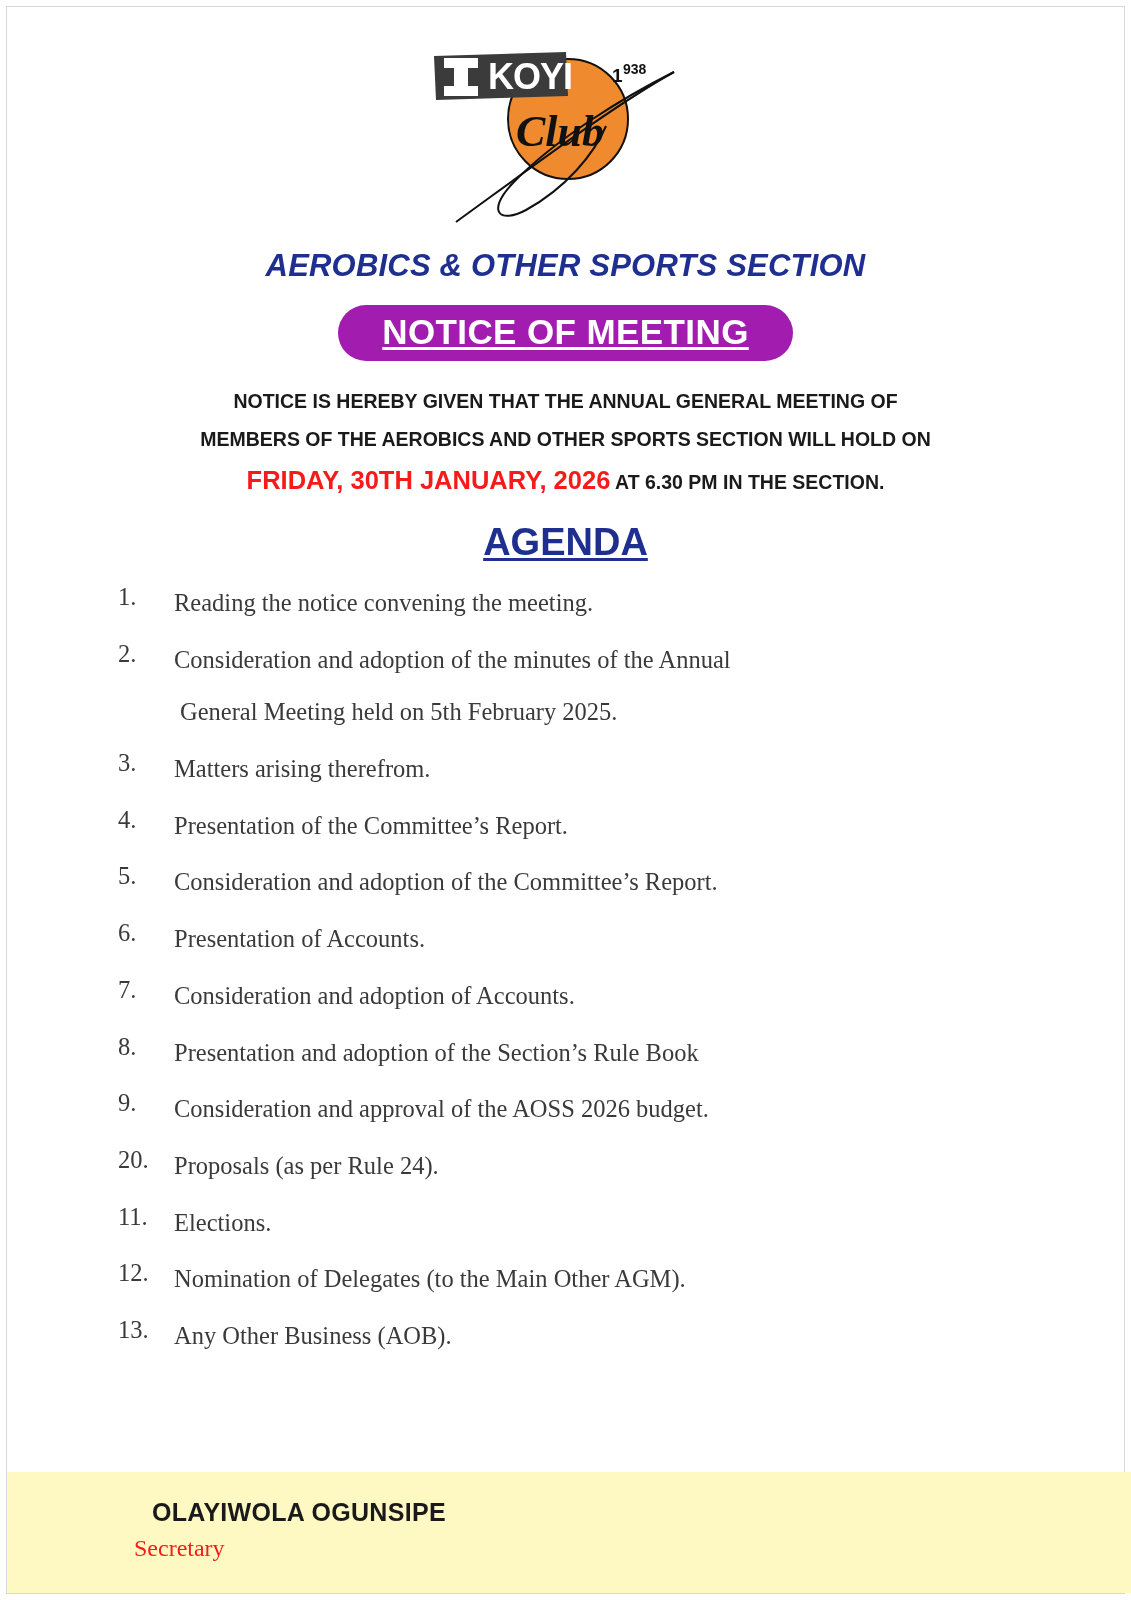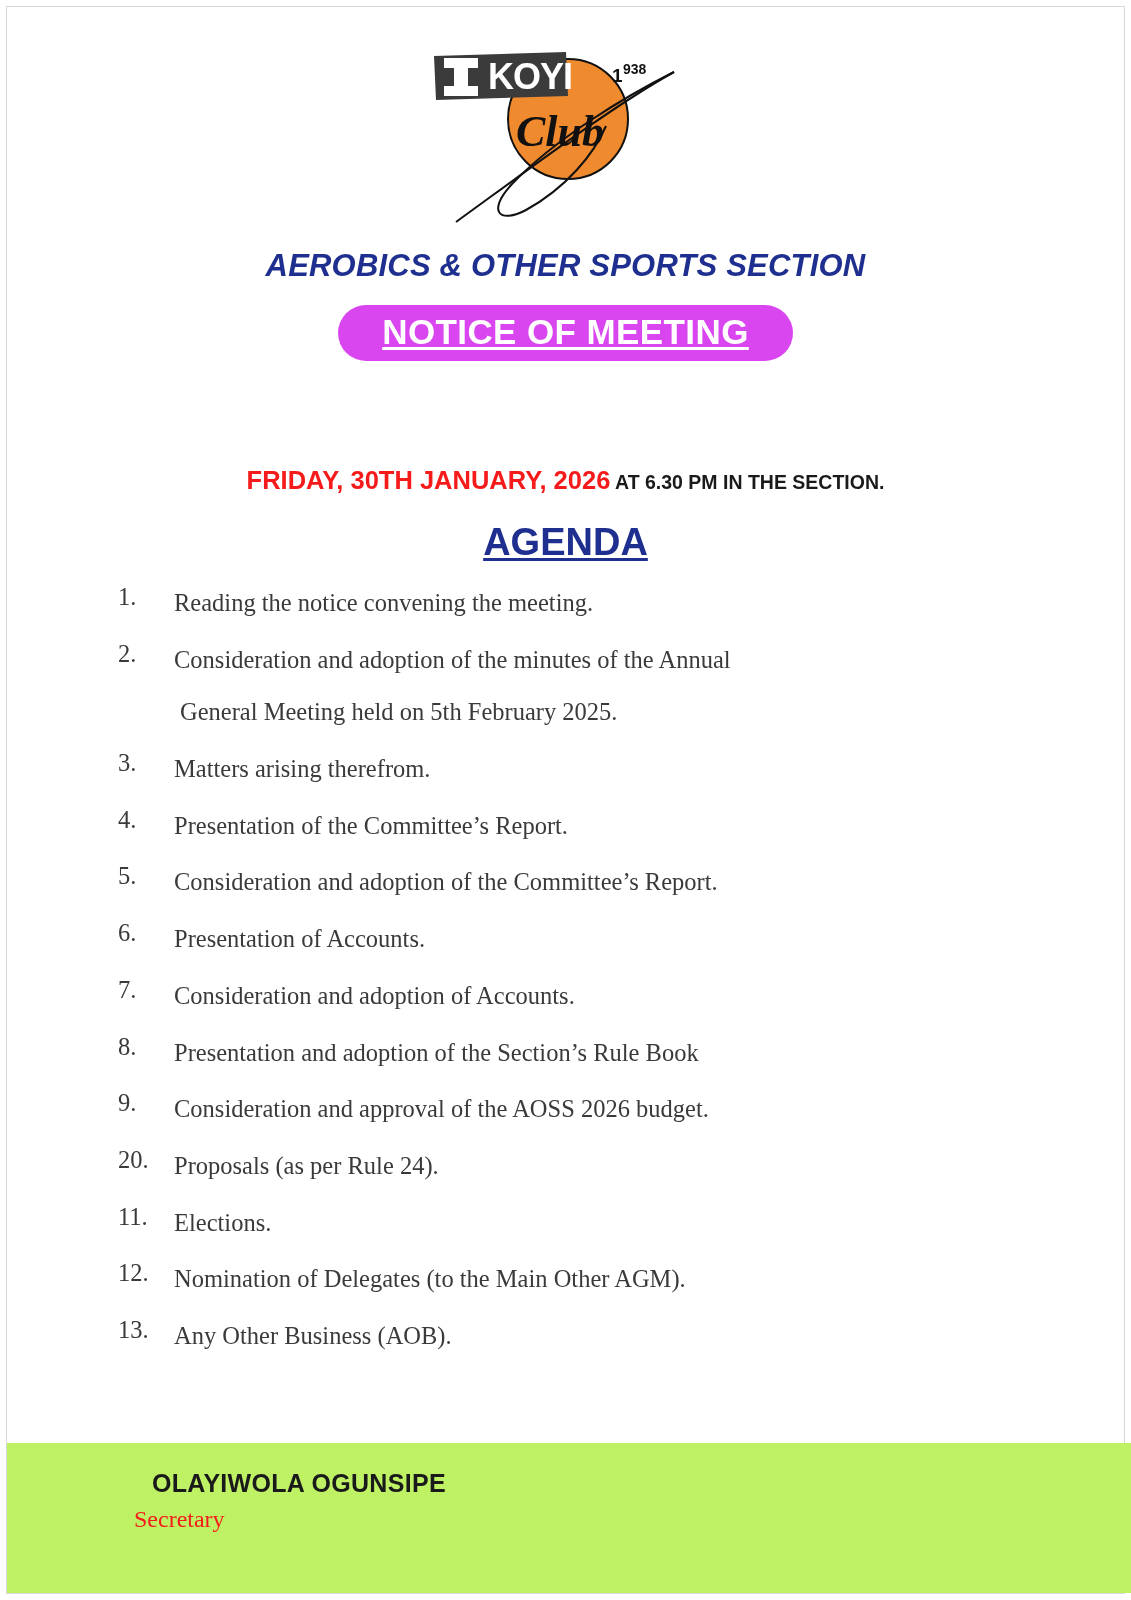--- a/index.html
+++ b/index.html
@@ -61,21 +61,21 @@
   }
   .notice-pill-wrap {
     position: absolute;
     left: 0;
     right: 0;
     top: 305px;
     text-align: center;
   }
   .notice-pill {
     display: inline-block;
-    background: #d946ef;
+    background: #a21caf;
     color: #ffffff;
     font-size: 35px;
     font-weight: bold;
     padding: 7px 44px 9px 44px;
     border-radius: 28px;
     text-decoration: underline;
     text-underline-offset: 3px;
     letter-spacing: 0.4px;
   }
   .notice-body {
@@ -148,22 +148,22 @@
     line-height: 1.62;
     margin-top: -4px;
     margin-bottom: 17px;
   }
   
   .footer {
     position: absolute;
     left: 7px;
     right: 0;
     bottom: 7px;
-    height: 150px;
-    background: #bef264;
+    height: 121px;
+    background: #fef9c3;
   }
   .footer-name {
     position: absolute;
     left: 145px;
     top: 26px;
     color: #1a1a1a;
     font-size: 25px;
     font-weight: bold;
     letter-spacing: 0.3px;
   }
@@ -208,20 +208,24 @@
       </svg>
     </div>
   </div>
 
   <div class="section-title">AEROBICS &amp; OTHER SPORTS SECTION</div>
 
   <div class="notice-pill-wrap">
     <span class="notice-pill">NOTICE OF MEETING</span>
   </div>
 
+  <div class="notice-body">
+    <div>NOTICE IS HEREBY GIVEN THAT THE ANNUAL GENERAL MEETING OF</div>
+    <div>MEMBERS OF THE AEROBICS AND OTHER SPORTS SECTION WILL HOLD ON</div>
+  </div>
   <div class="notice-line3">
     <span class="date-red">FRIDAY, 30TH JANUARY, 2026</span><span class="time-black"> AT 6.30 PM IN THE SECTION.</span>
   </div>
 
   <div class="agenda-title">AGENDA</div>
 
   <div class="agenda-list">
 
     <div class="agenda-item">
       <span class="agenda-num">1.</span>

